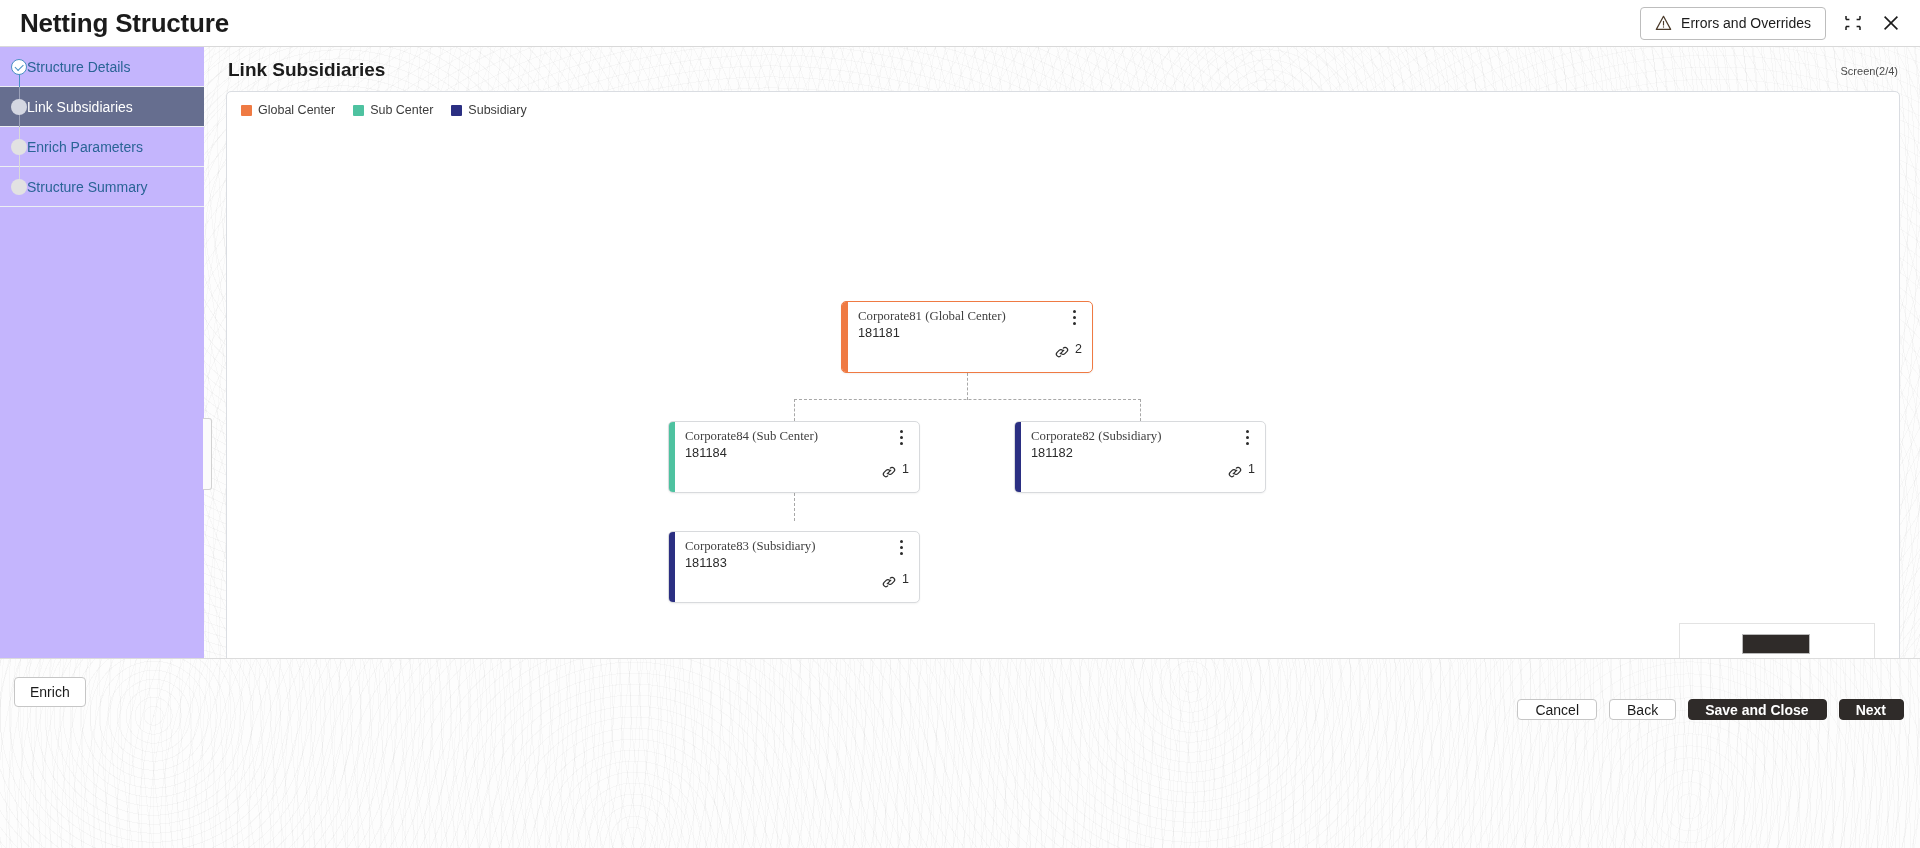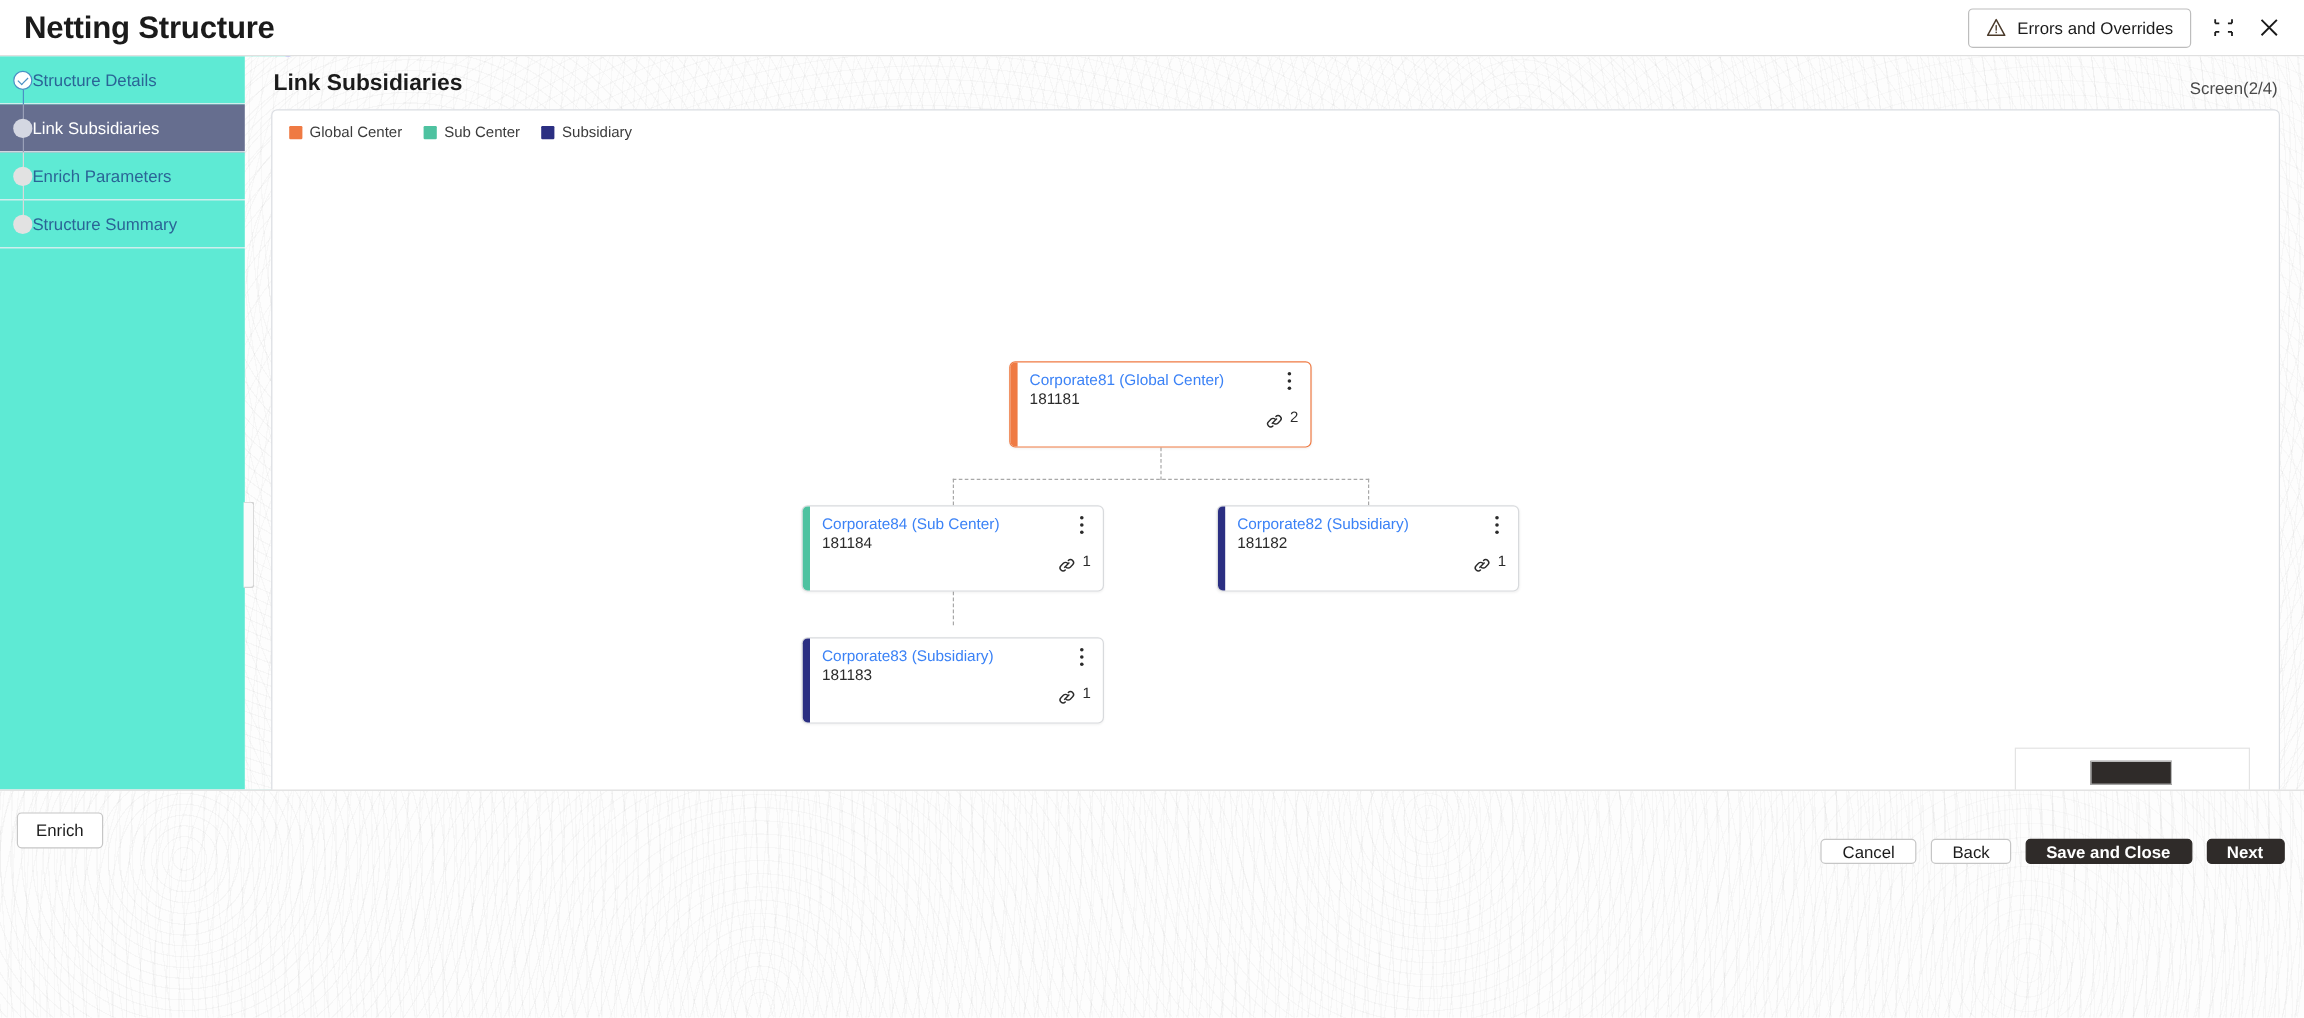--- a/index.html
+++ b/index.html
@@ -38,21 +38,21 @@
     height:33px; padding:0 14px;
     border:1px solid #bdbdbd; border-radius:4px; background:#fff;
     font-size:14px; color:#1b1b1b; cursor:pointer; white-space:nowrap;
   }
   .warn-tri { width:17px; height:16px; display:block; }
   .win-btn { width:22px; height:22px; cursor:pointer; display:block; }
 
   
   #sidebar {
     position:absolute; left:0; top:47px; width:242px; height:611px;
-    background:#5eead4; border-right:4px solid #8b5cf6;
+    background:#c4b5fd; border-right:4px solid #8b5cf6;
   }
   .step {
     position:relative; height:40px; display:flex; align-items:center;
     border-bottom:1px solid #eceff3; cursor:pointer; padding-left:11px;
   }
   .step-label { font-size:14px; color:#2a6496; white-space:nowrap; }
   .step.active { background:#666e8f; }
   .step.active .step-label { color:#ffffff; }
   .marker { width:16px; height:16px; flex:0 0 16px; position:relative; z-index:2; }
   .marker.done  { border:1.6px solid #4a90c4; border-radius:50%; background:#fff; }
@@ -75,21 +75,21 @@
   }
 
   
   #main {
     position:absolute; left:204px; top:47px; width:1716px; height:611px;
   }
   #page-title {
     position:absolute; left:24px; top:12px; font-size:19px; font-weight:700; color:#1b1b1b;
   }
   #screen-ind {
-    position:absolute; right:22px; top:18px; font-size:14px; color:#4a4a4a;
+    position:absolute; right:22px; top:18px; font-size:11px; color:#4a4a4a;
   }
 
   
   #canvas-panel {
     position:absolute; left:22px; top:44px; width:1674px; height:687px;
     background:#ffffff; border:1px solid #dadde2; border-radius:5px; overflow:hidden;
   }
   #legend {
     position:absolute; left:14px; top:11px; display:flex; align-items:center; gap:8px;
     font-size:12.5px; color:#3c3c3c;
@@ -101,21 +101,21 @@
   #tree { position:absolute; left:0; top:0; width:100%; height:100%; }
   .node {
     position:absolute; width:252px; height:72px;
     background:#fff; border:1px solid #d8dadd; border-radius:5px;
     box-shadow:0 1px 2px rgba(0,0,0,0.05); cursor:pointer;
   }
   .node.root { border:1px solid #ef7a43; }
   .accent { position:absolute; left:0; top:0; bottom:0; width:6px; border-radius:4px 0 0 4px; }
   .node .nm {
     position:absolute; left:16px; top:7px; right:32px;
-    font-size:12.8px; color:#3b82f6; white-space:nowrap; overflow:hidden;
+    font-size:12.8px; color:#404040; white-space:nowrap; overflow:hidden;font-family:Liberation Serif, serif;
   }
   .node .id {
     position:absolute; left:16px; top:23px; font-size:12.8px; color:#2b2b2b;
   }
   .kebab {
     position:absolute; right:11px; top:8px; width:14px; height:18px; cursor:pointer;
   }
   .kebab i {
     display:block; width:3px; height:3px; border-radius:50%; background:#2b2b2b;
     margin:0 auto 3px;

